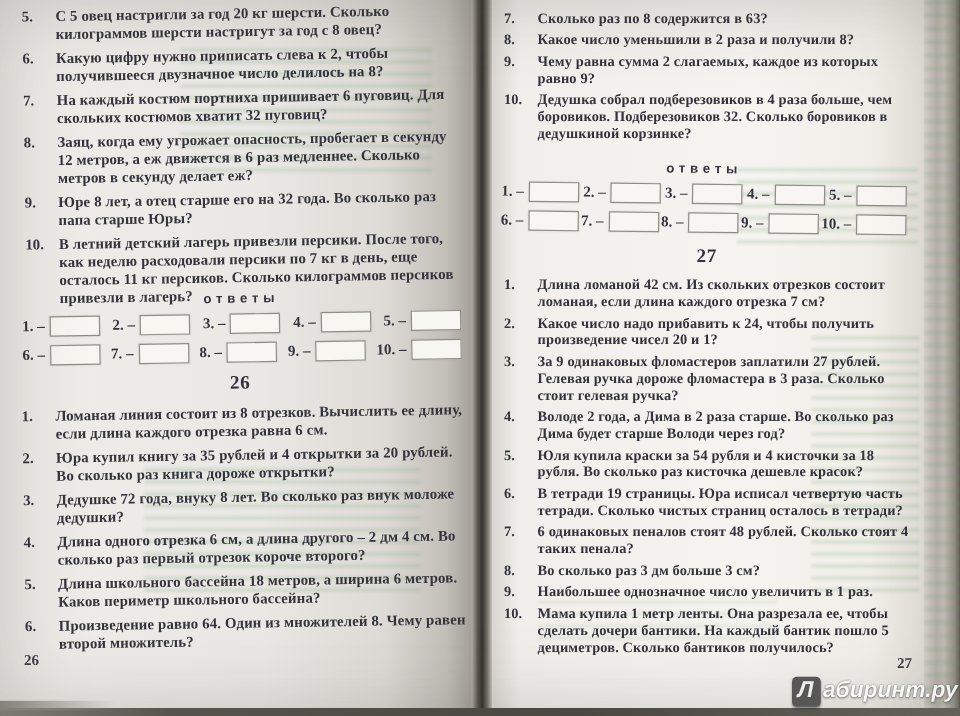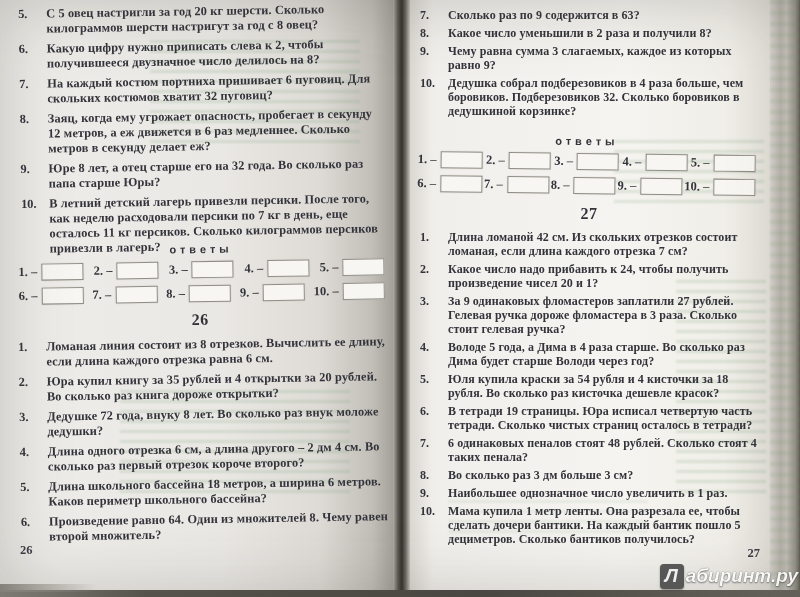--- a/index.html
+++ b/index.html
@@ -202,29 +202,29 @@
   </div>
 
   <div class="page page-right">
     <div class="ghost" style="right:6px;top:140px;width:150px;height:70px;"></div>
     <div class="ghost" style="right:4px;top:280px;width:90px;height:220px;"></div>
     <div class="ghost" style="left:40px;top:500px;width:200px;height:40px;opacity:.6;"></div>
 
     <div class="content" style="top:8px;left:12px;right:12px;">
       <div class="prob">
         <span class="pnum">7.</span>
-        <span class="ptext">Сколько раз по 9 содержится в 63?</span>
+        <span class="ptext">Сколько раз по 8 содержится в 63?</span>
       </div>
       <div class="prob">
         <span class="pnum">8.</span>
         <span class="ptext">Какое число уменьшили в 2 раза и получили 8?</span>
       </div>
       <div class="prob">
         <span class="pnum">9.</span>
-        <span class="ptext">Чему равна сумма 3 слагаемых, каждое из которых равно 9?</span>
+        <span class="ptext">Чему равна сумма 2 слагаемых, каждое из которых равно 9?</span>
       </div>
       <div class="prob">
         <span class="pnum">10.</span>
         <span class="ptext">Дедушка собрал подберезовиков в 4 раза больше, чем боровиков. Подберезовиков 32. Сколько боровиков в дедушкиной корзинке?</span>
       </div>
     </div>
 
     <div class="content tilt-right" style="top:133px;left:10px;right:14px;">
       <div class="answers-header">ответы</div>
       <div class="arow">
@@ -283,21 +283,21 @@
       <div class="prob">
         <span class="pnum">2.</span>
         <span class="ptext">Какое число надо прибавить к 24, чтобы получить произведение чисел 20 и 1?</span>
       </div>
       <div class="prob">
         <span class="pnum">3.</span>
         <span class="ptext">За 9 одинаковых фломастеров заплатили 27 рублей. Гелевая ручка дороже фломастера в 3 раза. Сколько стоит гелевая ручка?</span>
       </div>
       <div class="prob">
         <span class="pnum">4.</span>
-        <span class="ptext">Володе 5 года, а Дима в 4 раза старше. Во сколько раз Дима будет старше Володи через год?</span>
+        <span class="ptext">Володе 2 года, а Дима в 2 раза старше. Во сколько раз Дима будет старше Володи через год?</span>
       </div>
       <div class="prob">
         <span class="pnum">5.</span>
         <span class="ptext">Юля купила краски за 54 рубля и 4 кисточки за 18 рубля. Во сколько раз кисточка дешевле красок?</span>
       </div>
       <div class="prob">
         <span class="pnum">6.</span>
         <span class="ptext">В тетради 19 страницы. Юра исписал четвертую часть тетради. Сколько чистых страниц осталось в тетради?</span>
       </div>
       <div class="prob">

